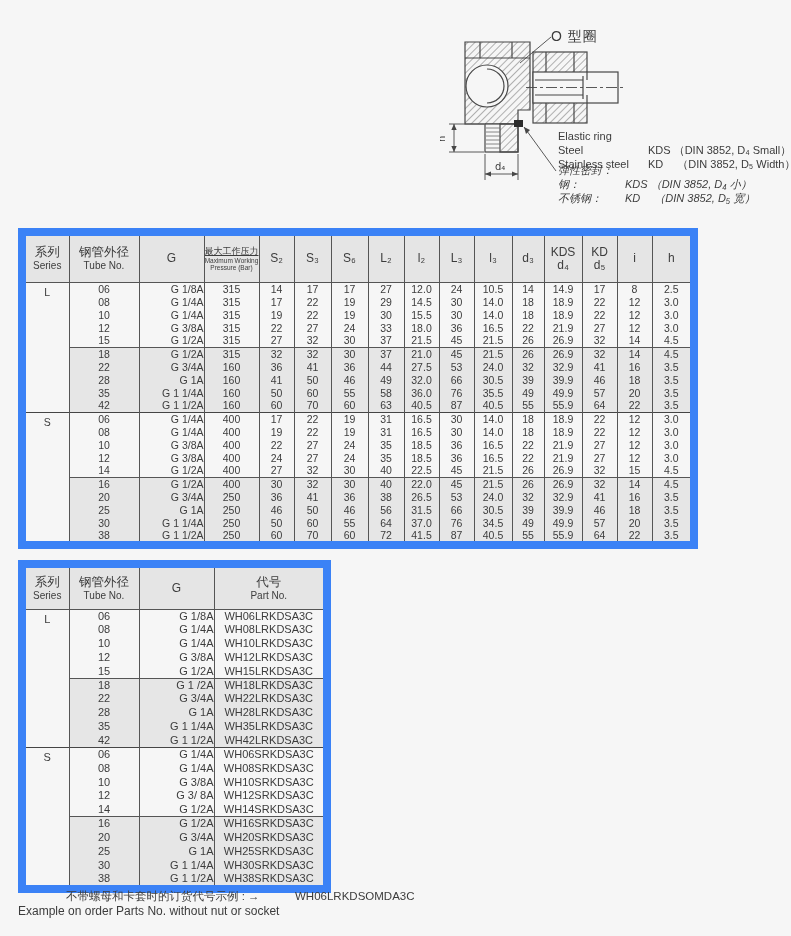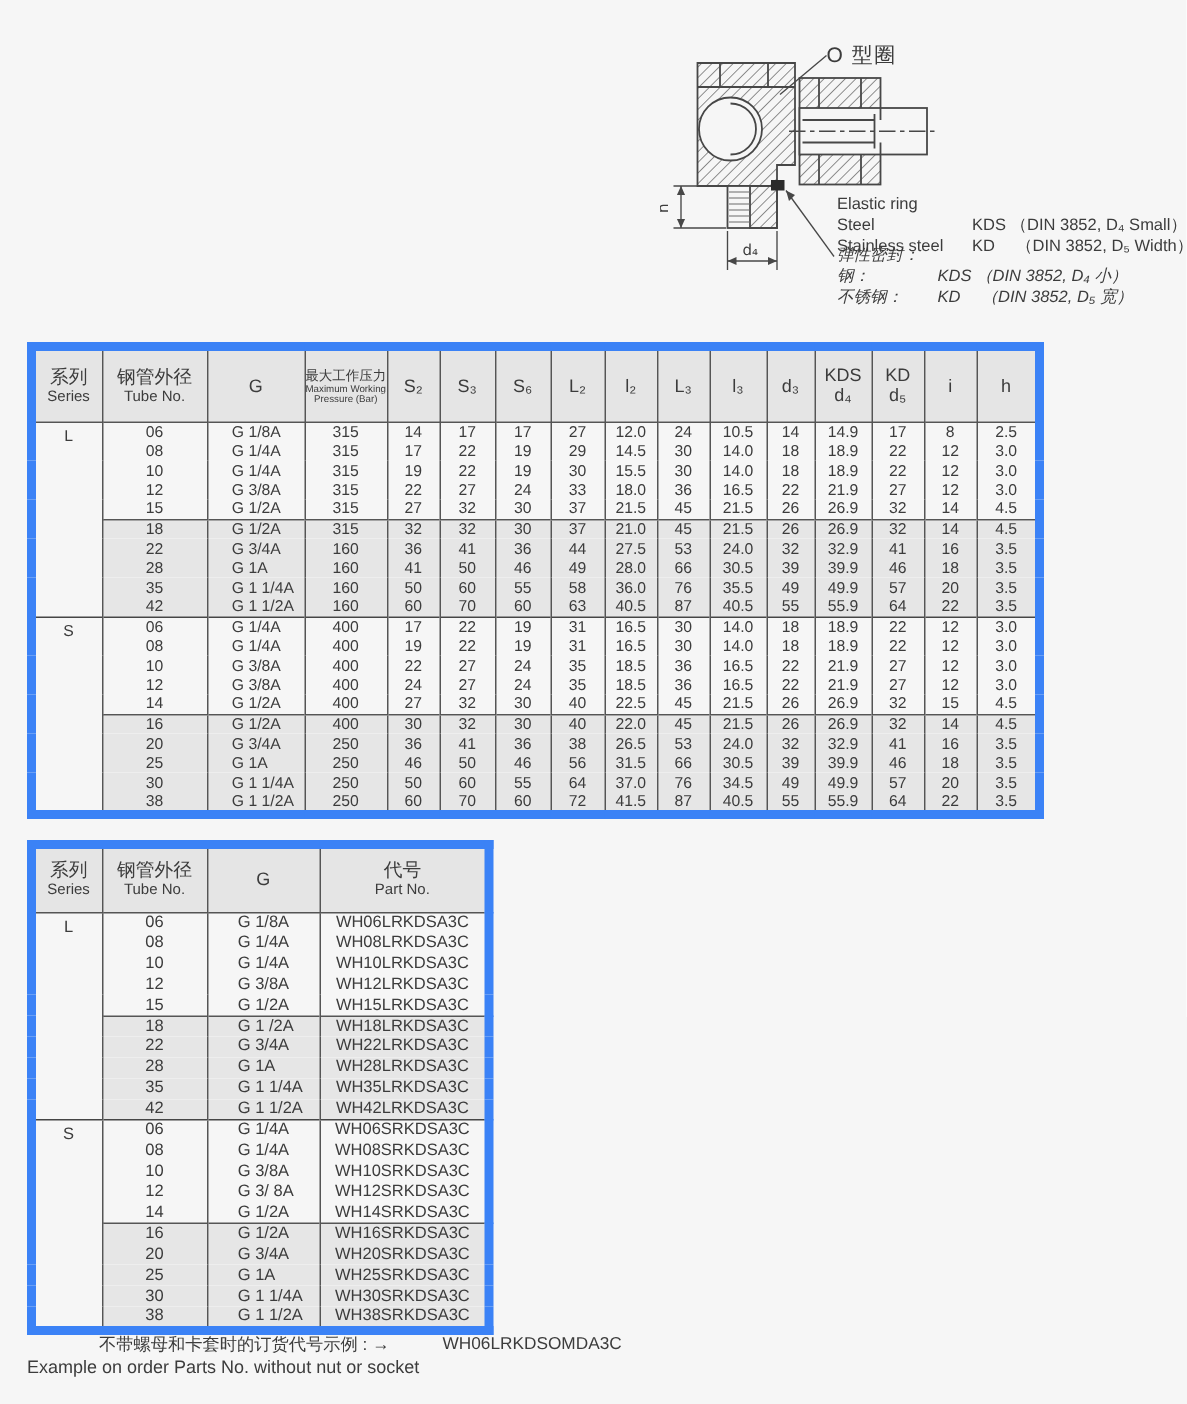--- a/index.html
+++ b/index.html
@@ -10,44 +10,44 @@
   .diagram-svg{position:absolute;left:440px;top:20px;}
   .oring-label{position:absolute;left:551px;top:28px;font-size:14px;letter-spacing:1px;}
   .legend{position:absolute;font-size:11px;line-height:13.8px;white-space:nowrap;}
   .legend-en{left:558px;top:130px;}
   .legend-cn{left:558px;top:164px;font-style:italic;}
   .legend .lrow{display:flex;}
   .legend-en .llabel{display:inline-block;width:90px;}
   .legend-cn .llabel{display:inline-block;width:67px;}
 
   
-  table{border-collapse:collapse;table-layout:fixed;position:absolute;border:6px solid #3b82f6;}
+  table{border-collapse:collapse;table-layout:fixed;position:absolute;border:8px solid #3b82f6;}
   td,th{border-left:1px solid #555;border-right:1px solid #555;text-align:center;
         overflow:hidden;padding:0;font-weight:normal;vertical-align:middle;}
   thead th{border-bottom:1px solid #555;background:#e5e5e5;}
   tr.shade td{background:#e6e6e6;}
   tr.block-start td{border-top:1px solid #555;}
   tr.series-start td{border-top:1.5px solid #454545;}
   td.series-cell{vertical-align:top;padding-top:3px;font-size:11px;background:transparent;}
-  td.c-g{text-align:left;padding-left:16px;}
+  td.c-g{text-align:right;padding-left:16px;}
   #t2 td.c-g{padding-left:20px;}
 
   #t1{left:18px;top:228px;width:672px;}
   #t1 thead tr{height:50px;}
   #t1 tbody tr{height:13px;}
   #t1 tbody td{font-size:10.5px;line-height:12px;}
 
   #t2{left:18px;top:560px;width:305px;}
   #t2 thead tr{height:45px;}
   #t2 tbody tr{height:13.85px;}
   #t2 tbody td{font-size:11px;line-height:13px;}
 
   .cjk{font-size:12.5px;line-height:15px;}
   .en{font-size:10px;line-height:12px;}
-  .cjk-small{font-size:9px;line-height:11px;}
+  .cjk-small{font-size:9px;line-height:11px;text-decoration:underline;}
   .en-tiny{font-size:6.5px;line-height:7px;white-space:pre-line;}
   .ths{font-size:12px;white-space:pre-line;line-height:13px;}
 
   
   .footer-cn{position:absolute;left:18px;top:889px;font-size:11.5px;margin-left:48px;}
   .footer-code{position:absolute;left:295px;top:890px;font-size:11.5px;}
   .footer-en{position:absolute;left:18px;top:904px;font-size:12px;}
 </style>
 </head>
 <body>
@@ -327,21 +327,21 @@
           <td>3.5</td>
         </tr>
         <tr class="shade">
           <td>28</td>
           <td class="c-g">G 1A</td>
           <td>160</td>
           <td>41</td>
           <td>50</td>
           <td>46</td>
           <td>49</td>
-          <td>28.0</td>
+          <td>32.0</td>
           <td>66</td>
           <td>30.5</td>
           <td>39</td>
           <td>39.9</td>
           <td>46</td>
           <td>18</td>
           <td>3.5</td>
         </tr>
         <tr class="shade">
           <td>35</td>

